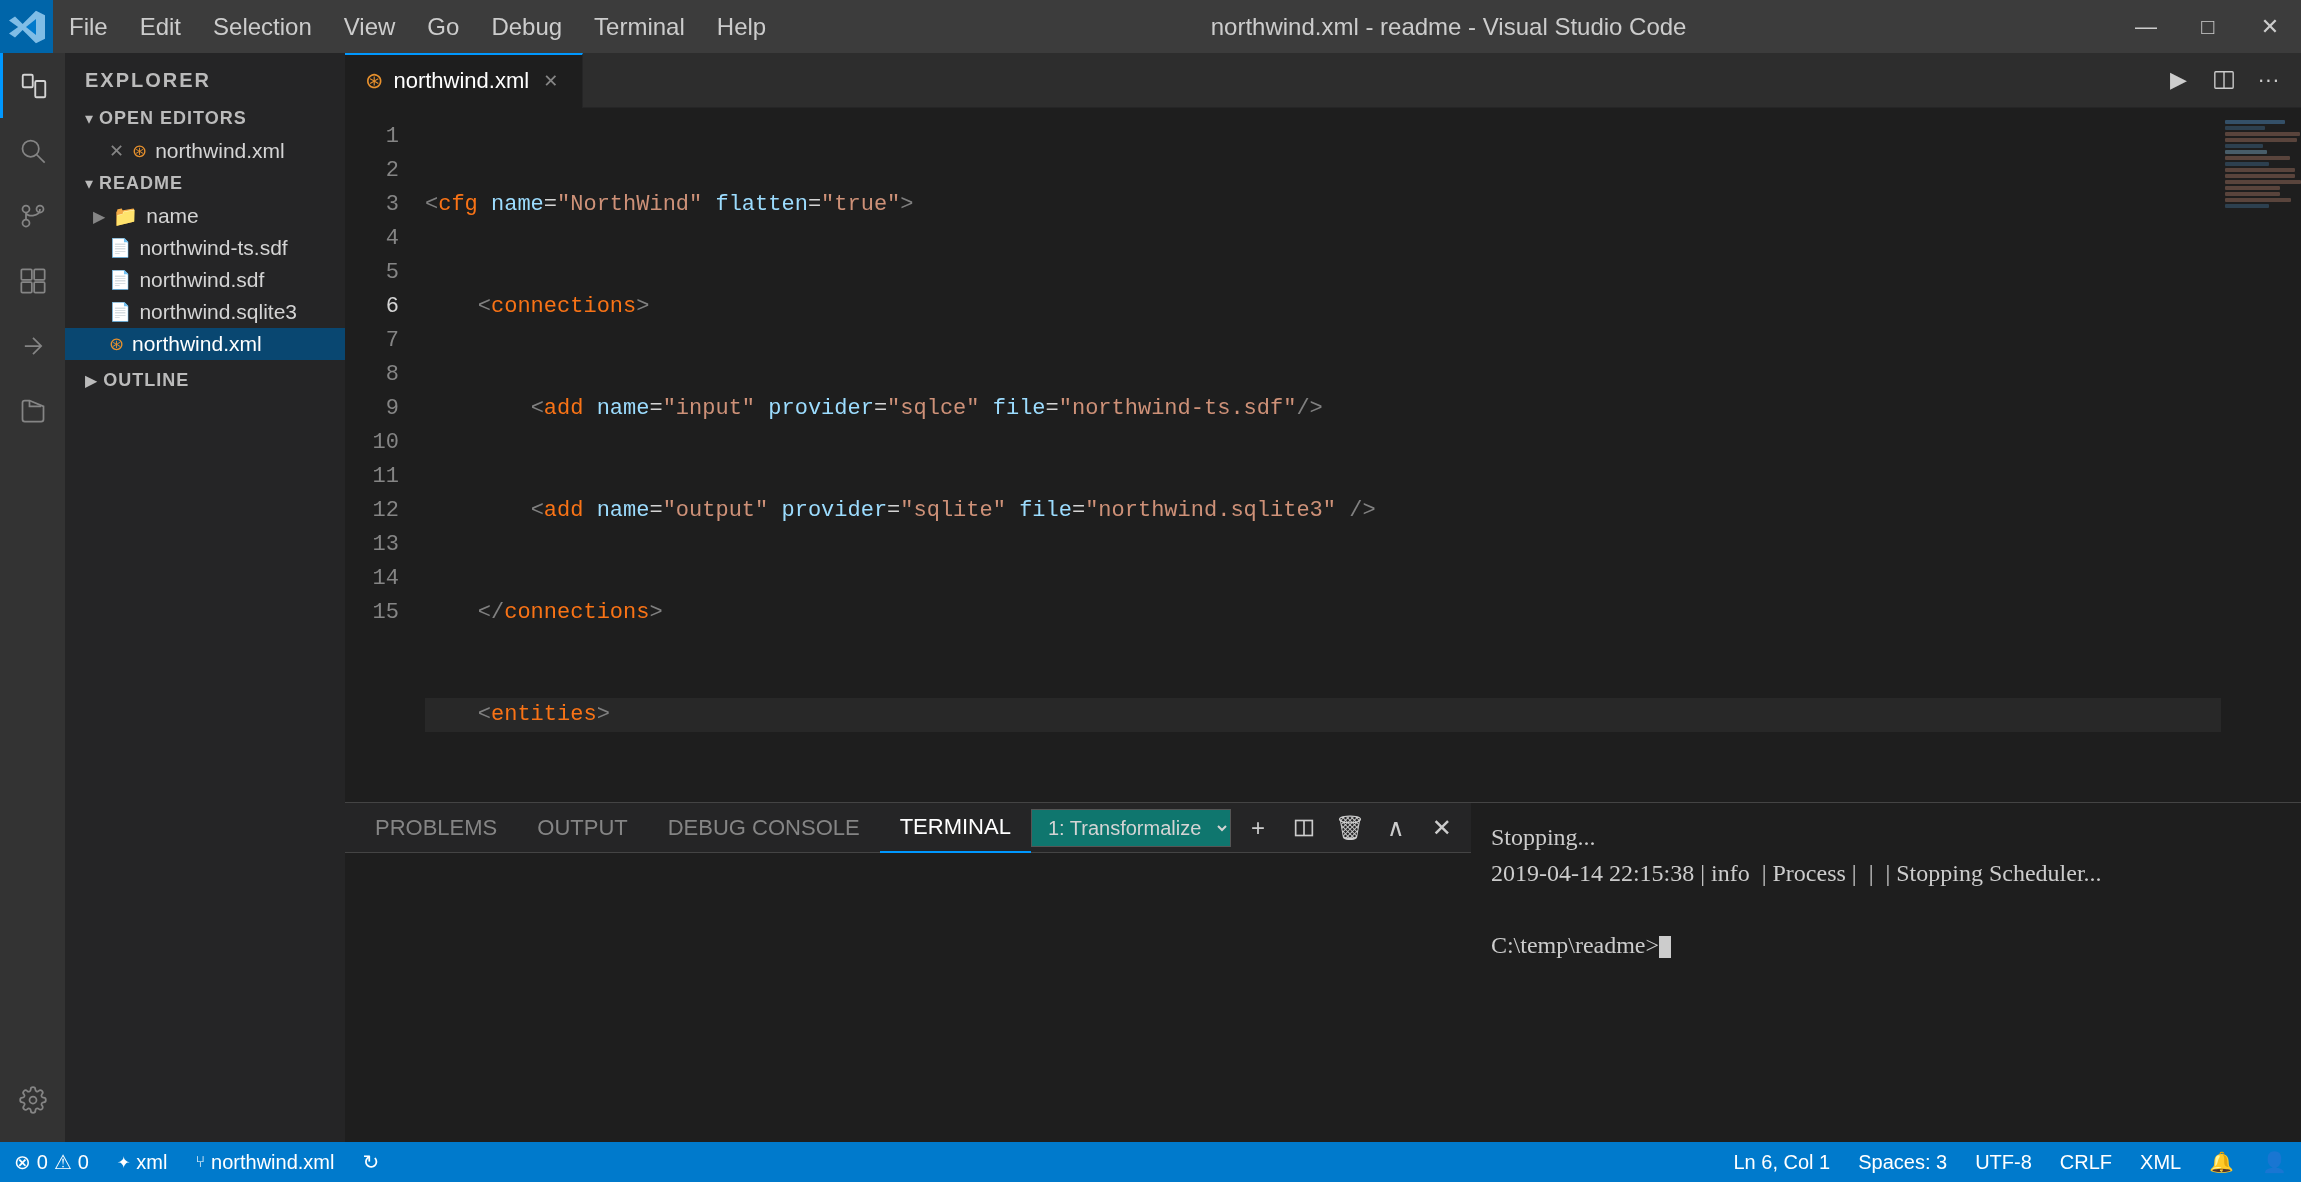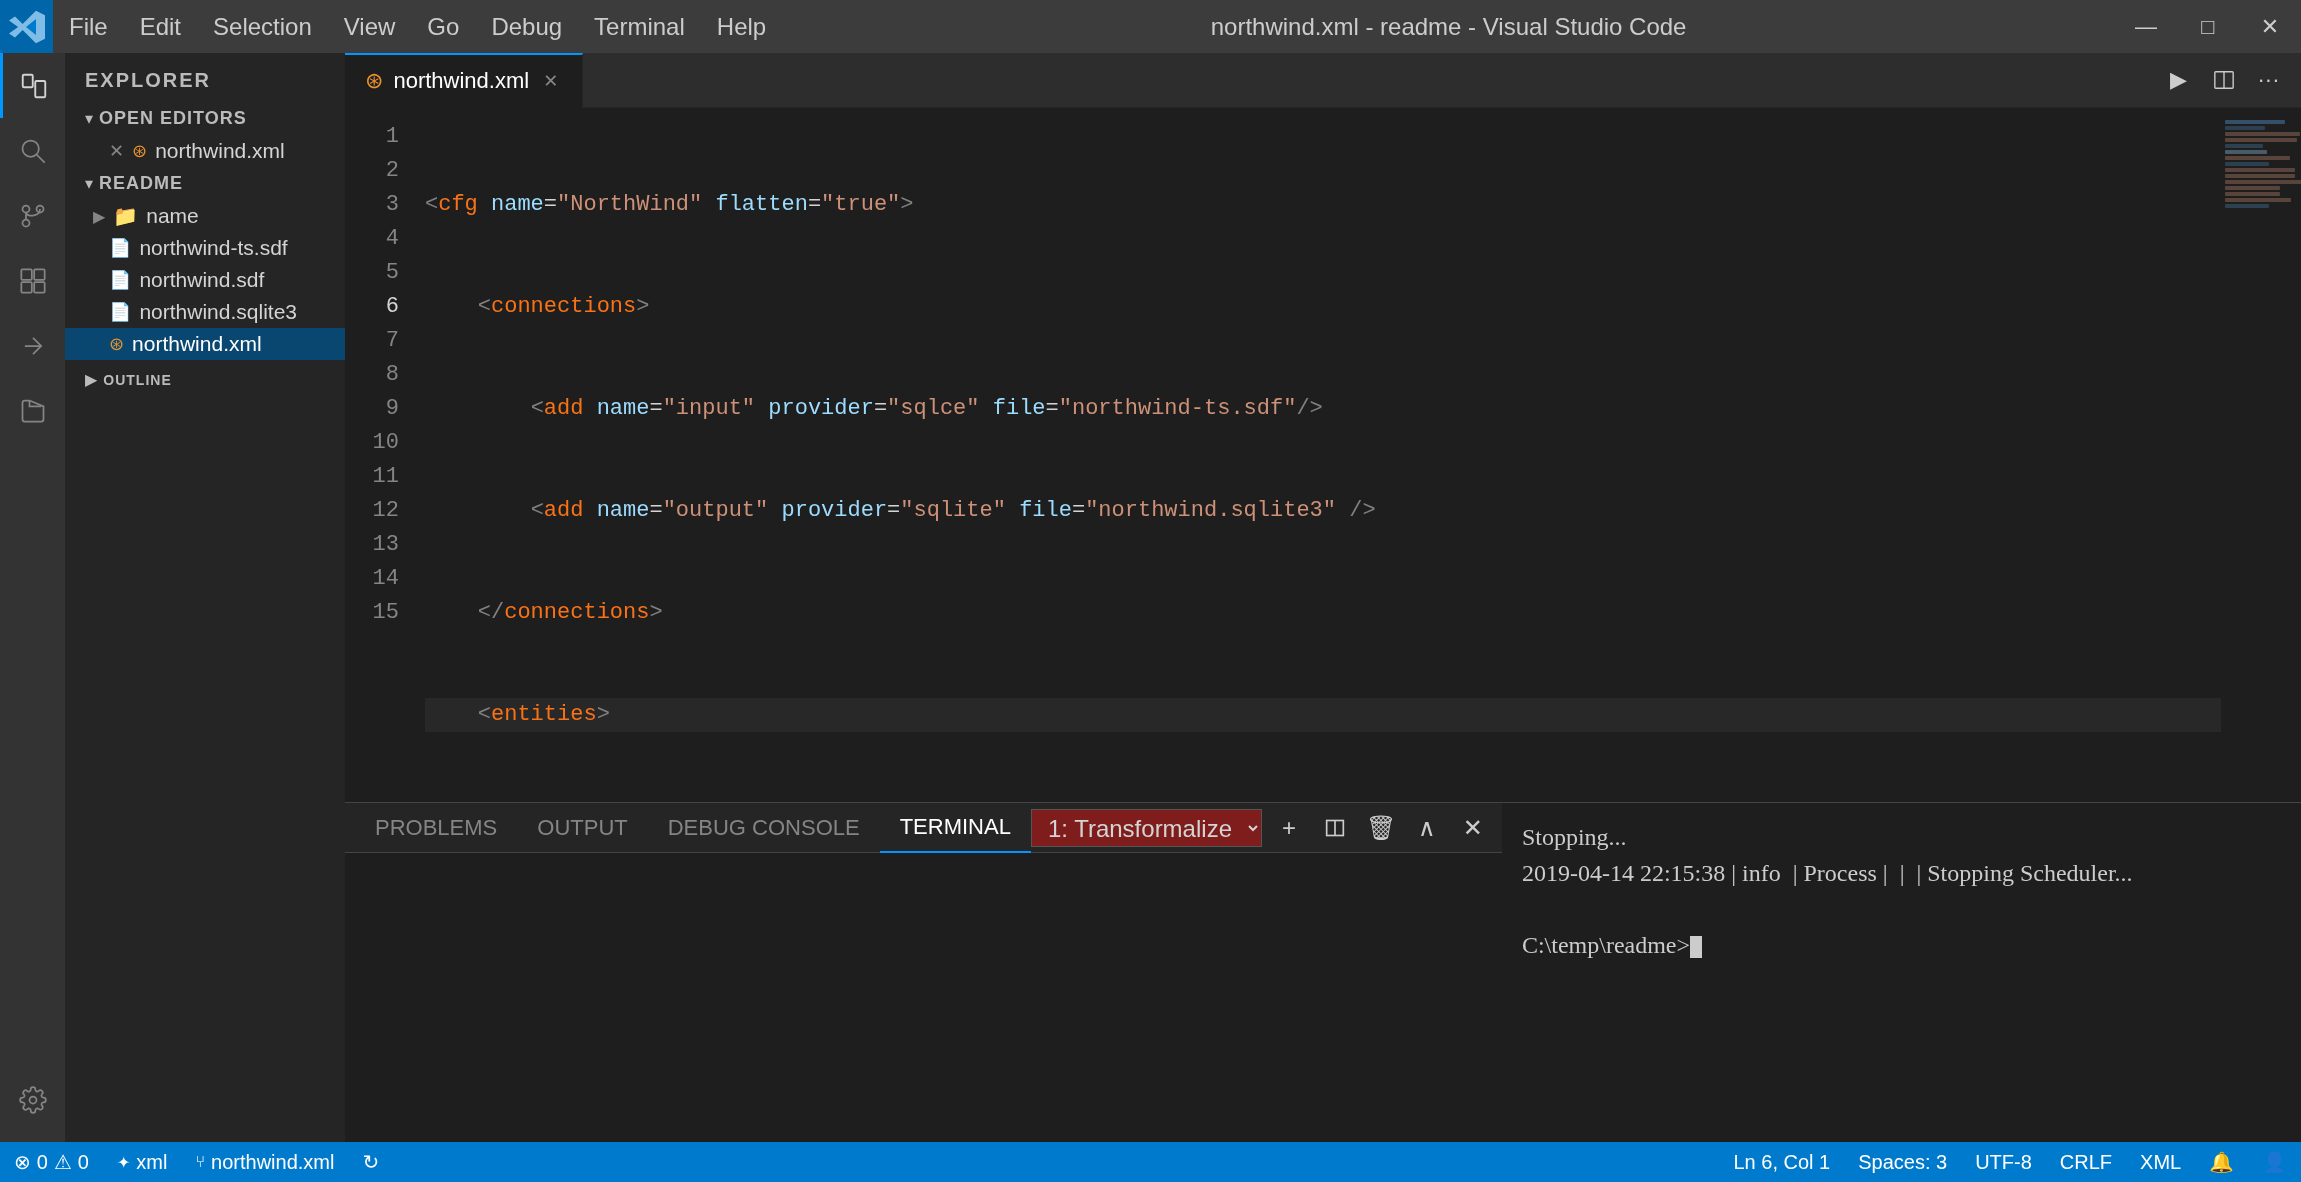--- a/index.html
+++ b/index.html
@@ -293,24 +293,24 @@
       color: #ffffff;
       border-bottom: 2px solid #0098ff;
     }
     .panel-right {
       margin-left: auto;
       display: flex;
       align-items: center;
       gap: 8px;
     }
     .panel-select {
-      background: #7f1d1d;
+      background: #0f766e;
       color: #d4d4d4;
       border: 1px solid #555;
-      font-size: 24px;
+      font-size: 20px;
       padding: 4px 12px;
       cursor: pointer;
       height: 38px;
     }
     .panel-btn {
       width: 38px;
       height: 38px;
       display: flex;
       align-items: center;
       justify-content: center;
@@ -497,21 +497,21 @@
       <span style="color:#858585;font-size:18px;">📄</span>
       <span style="font-size:21px;">northwind.sqlite3</span>
     </div>
     <div class="sidebar-item active" style="padding-left:44px;">
       <span style="color:#e8912d;font-size:18px;">⊛</span>
       <span style="font-size:21px;">northwind.xml</span>
     </div>
 
     <div class="outline-section">
       <span class="collapse-arrow">▶</span>
-      <span style="font-size:14px;font-weight:700;letter-spacing:1px;">OUTLINE</span>
+      <span style="font-size:18px;font-weight:700;letter-spacing:1px;">OUTLINE</span>
     </div>
   </div>
 
   <div class="editor-area">
 
     <div class="tab-bar">
       <div class="tab active">
         <span style="color:#e8912d;">⊛</span>
         <span>northwind.xml</span>
         <span class="tab-close">✕</span>

